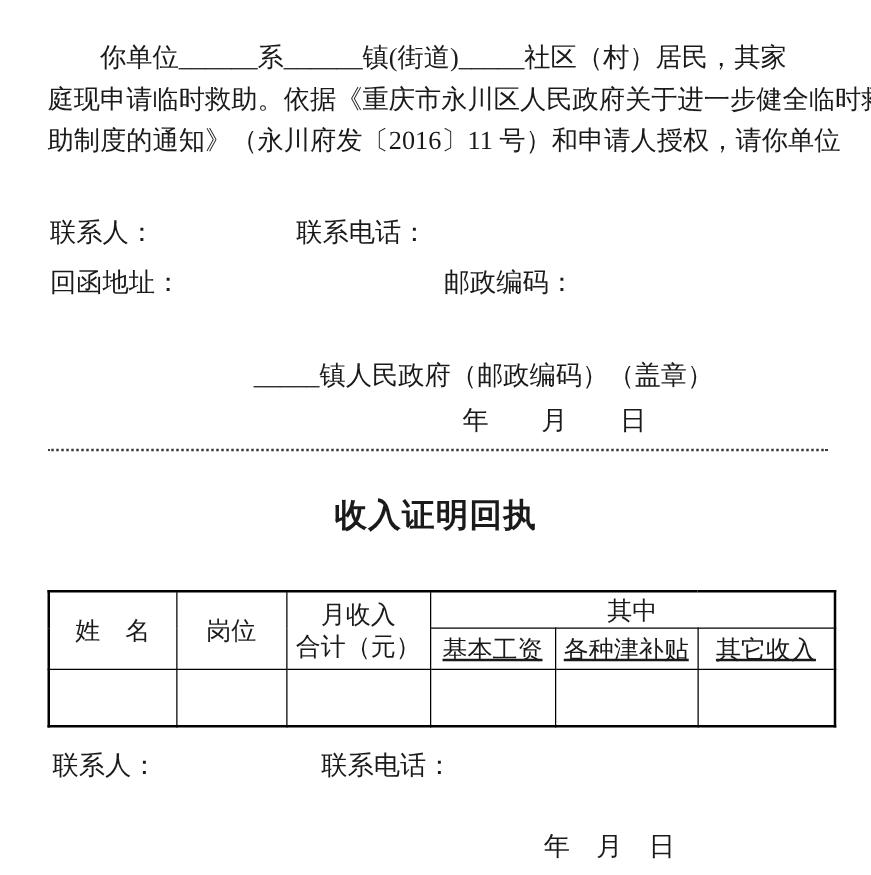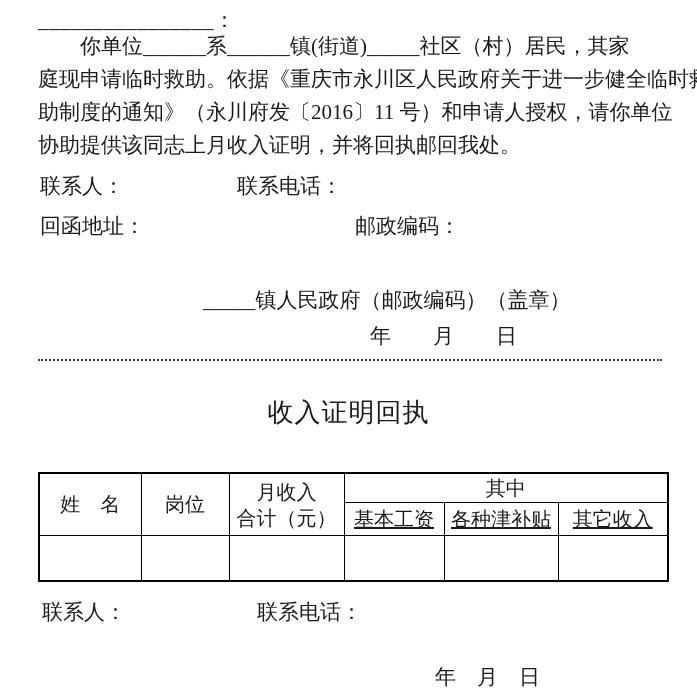--- a/index.html
+++ b/index.html
@@ -44,21 +44,21 @@
   .cut-divider {
     left: 38px; top: 359px;
     width: 624px; height: 0;
     border-top: 2px dotted #3a3a3a;
   }
 
   
   .receipt-title {
     left: 0; top: 395px; width: 697px;
     text-align: center;
-    font-size: 26px; font-weight: normal;
+    font-size: 26px; font-weight: bold;
     letter-spacing: 1px;
   }
 
   table.income {
     position: absolute;
     left: 38px; top: 472px;
     width: 629px;
     border-collapse: collapse;
     table-layout: fixed;
     border: 2px solid #000000;
@@ -80,27 +80,25 @@
   .pos-d { position: absolute; left: 42px; }
   .pos-e { position: absolute; left: 257px; }
   .unit-seal { left: 300px; top: 630px; font-size: 21px; }
   .date-line2 { left: 435px; top: 663px; font-size: 21px; }
 </style>
 </head>
 <body>
 
 <div id="canvas">
 
-  <div class="abs addressee">________________：</div>
 
   <div class="abs body-lines">
     <div class="body-line indent">你单位______系______镇(街道)_____社区（村）居民，其家</div>
     <div class="body-line">庭现申请临时救助。依据《重庆市永川区人民政府关于进一步健全临时救</div>
     <div class="body-line">助制度的通知》（永川府发〔2016〕11 号）和申请人授权，请你单位</div>
-    <div class="body-line">协助提供该同志上月收入证明，并将回执邮回我处。</div>
   </div>
 
   <div class="abs row-contact1">
     <span class="pos-a">联系人：</span>
     <span class="pos-b">联系电话：</span>
   </div>
 
   <div class="abs row-contact2">
     <span class="pos-a">回函地址：</span>
     <span class="pos-c">邮政编码：</span>

